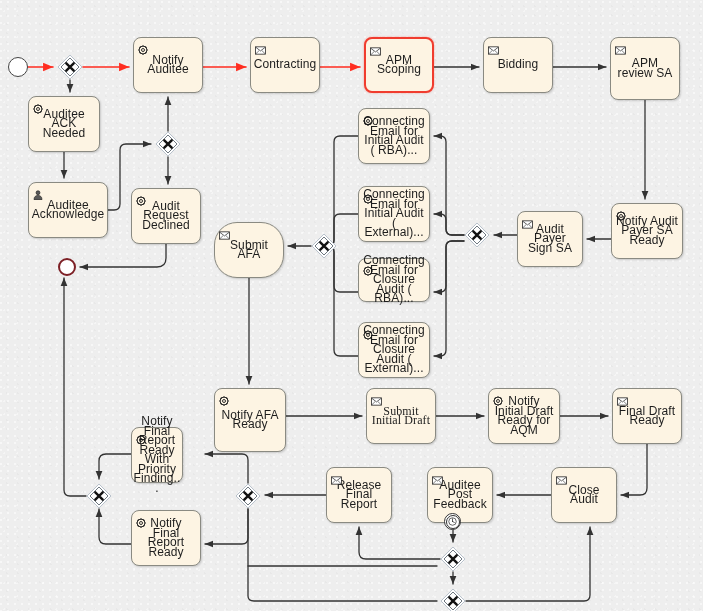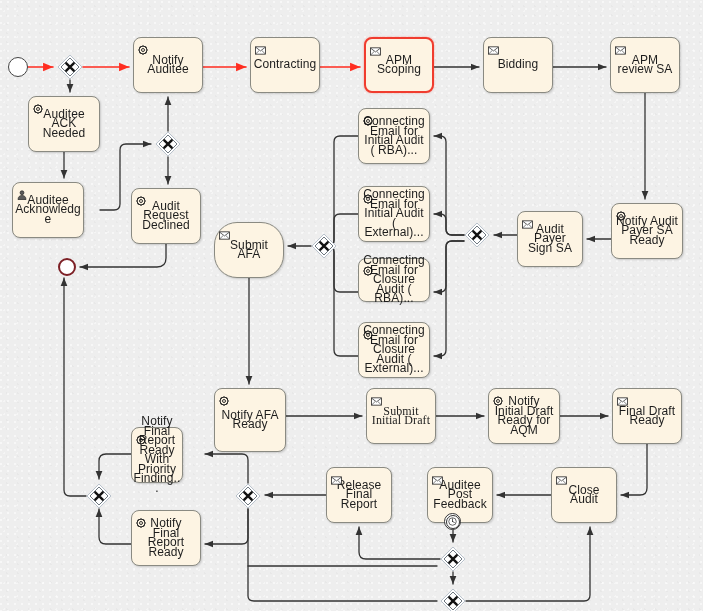--- a/index.html
+++ b/index.html
@@ -182,21 +182,21 @@
         <span class="tlabel">APM Scoping</span>
       </div>
       <div class="task" style="left: 483px; top: 37px; width: 70px; height: 56px;">
         <span class="ticon"><svg viewBox="0 0 16 12" width="11" height="9">
             <rect x="0.7" y="0.7" width="14.6" height="10.6" fill="#fff" stroke="#1a1a1a" stroke-width="1.1"></rect>
             <path d="M1.4 1.5 L8 6.6 L14.6 1.5" fill="none" stroke="#1a1a1a" stroke-width="1"></path>
             <path d="M1.4 10.6 L5.9 6.2 M14.6 10.6 L10.1 6.2" fill="none" stroke="#1a1a1a" stroke-width=".8"></path>
           </svg></span>
         <span class="tlabel">Bidding</span>
       </div>
-      <div class="task" style="left: 610px; top: 37px; width: 70px; height: 56px;">
+      <div class="task" style="left: 610px; top: 37px; width: 70px; height: 63px;">
         <span class="ticon"><svg viewBox="0 0 16 12" width="11" height="9">
             <rect x="0.7" y="0.7" width="14.6" height="10.6" fill="#fff" stroke="#1a1a1a" stroke-width="1.1"></rect>
             <path d="M1.4 1.5 L8 6.6 L14.6 1.5" fill="none" stroke="#1a1a1a" stroke-width="1"></path>
             <path d="M1.4 10.6 L5.9 6.2 M14.6 10.6 L10.1 6.2" fill="none" stroke="#1a1a1a" stroke-width=".8"></path>
           </svg></span>
         <span class="tlabel">APM review SA</span>
       </div>
       <div class="task" style="left: 28px; top: 96px; width: 72px; height: 56px;">
         <span class="ticon"><svg viewBox="0 0 16 16" width="10" height="10">
             <circle cx="8" cy="8" r="6.4" fill="none" stroke="#1a1a1a" stroke-width="1.5"></circle>
@@ -207,21 +207,21 @@
               <path d="M0.6 8 L2.6 8"></path>
               <path d="M13.4 8 L15.4 8"></path>
               <path d="M2.8 2.8 L4.2 4.2"></path>
               <path d="M11.8 11.8 L13.2 13.2"></path>
               <path d="M13.2 2.8 L11.8 4.2"></path>
               <path d="M4.2 11.8 L2.8 13.2"></path>
             </g>
           </svg></span>
         <span class="tlabel">Auditee ACK Needed</span>
       </div>
-      <div class="task" style="left: 12px; top: 182px; width: 72px; height: 56px;">
+      <div class="task" style="left: 28px; top: 182px; width: 80px; height: 56px;">
         <span class="ticon"><svg viewBox="0 0 16 16" width="10" height="10">
             <circle cx="8" cy="4.3" r="3.1" fill="#5a5a5a" stroke="#1a1a1a" stroke-width="1"></circle>
             <path d="M1.6 15.4 C1.6 10.6 4.6 8.6 8 8.6 C11.4 8.6 14.4 10.6 14.4 15.4 Z" fill="#5a5a5a" stroke="#1a1a1a" stroke-width="1"></path>
           </svg></span>
         <span class="tlabel">Auditee Acknowledge</span>
       </div>
       <div class="task" style="left: 131px; top: 188px; width: 70px; height: 56px;">
         <span class="ticon"><svg viewBox="0 0 16 16" width="10" height="10">
             <circle cx="8" cy="8" r="6.4" fill="none" stroke="#1a1a1a" stroke-width="1.5"></circle>
             <circle cx="8" cy="8" r="2.4" fill="none" stroke="#1a1a1a" stroke-width="1.4"></circle>

